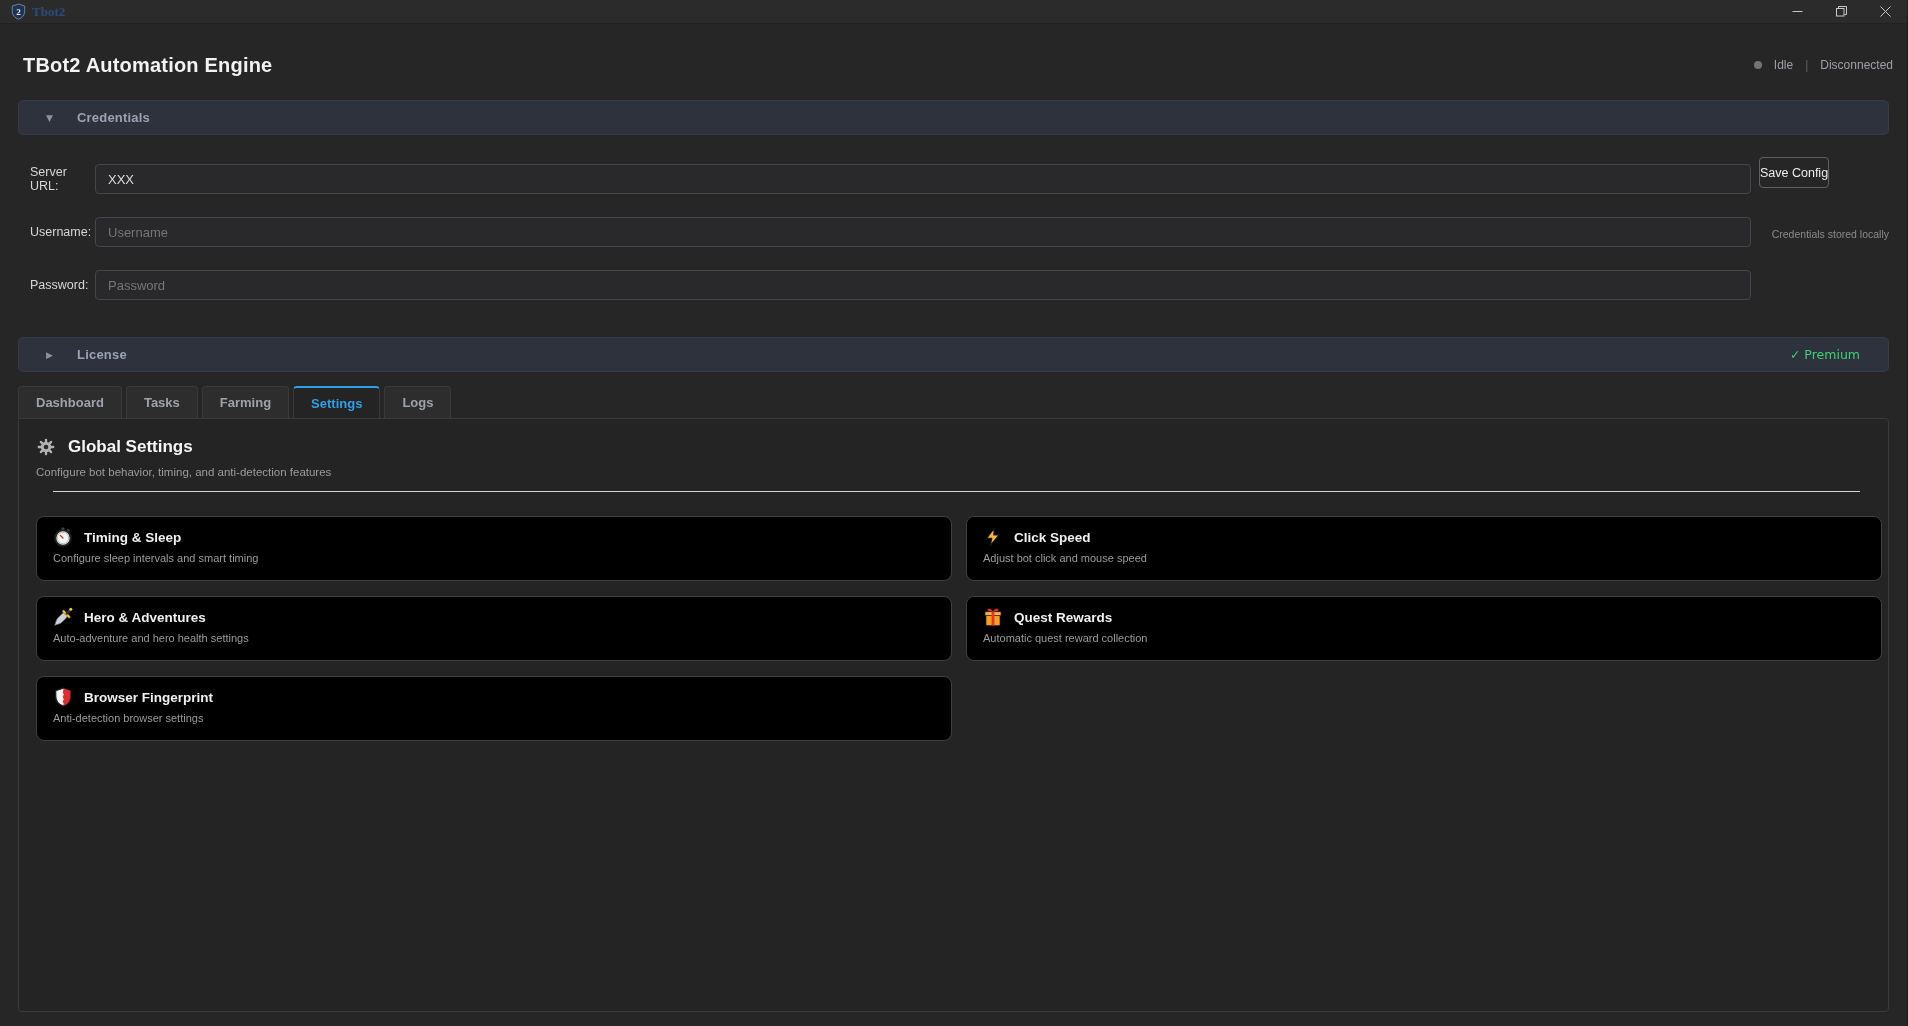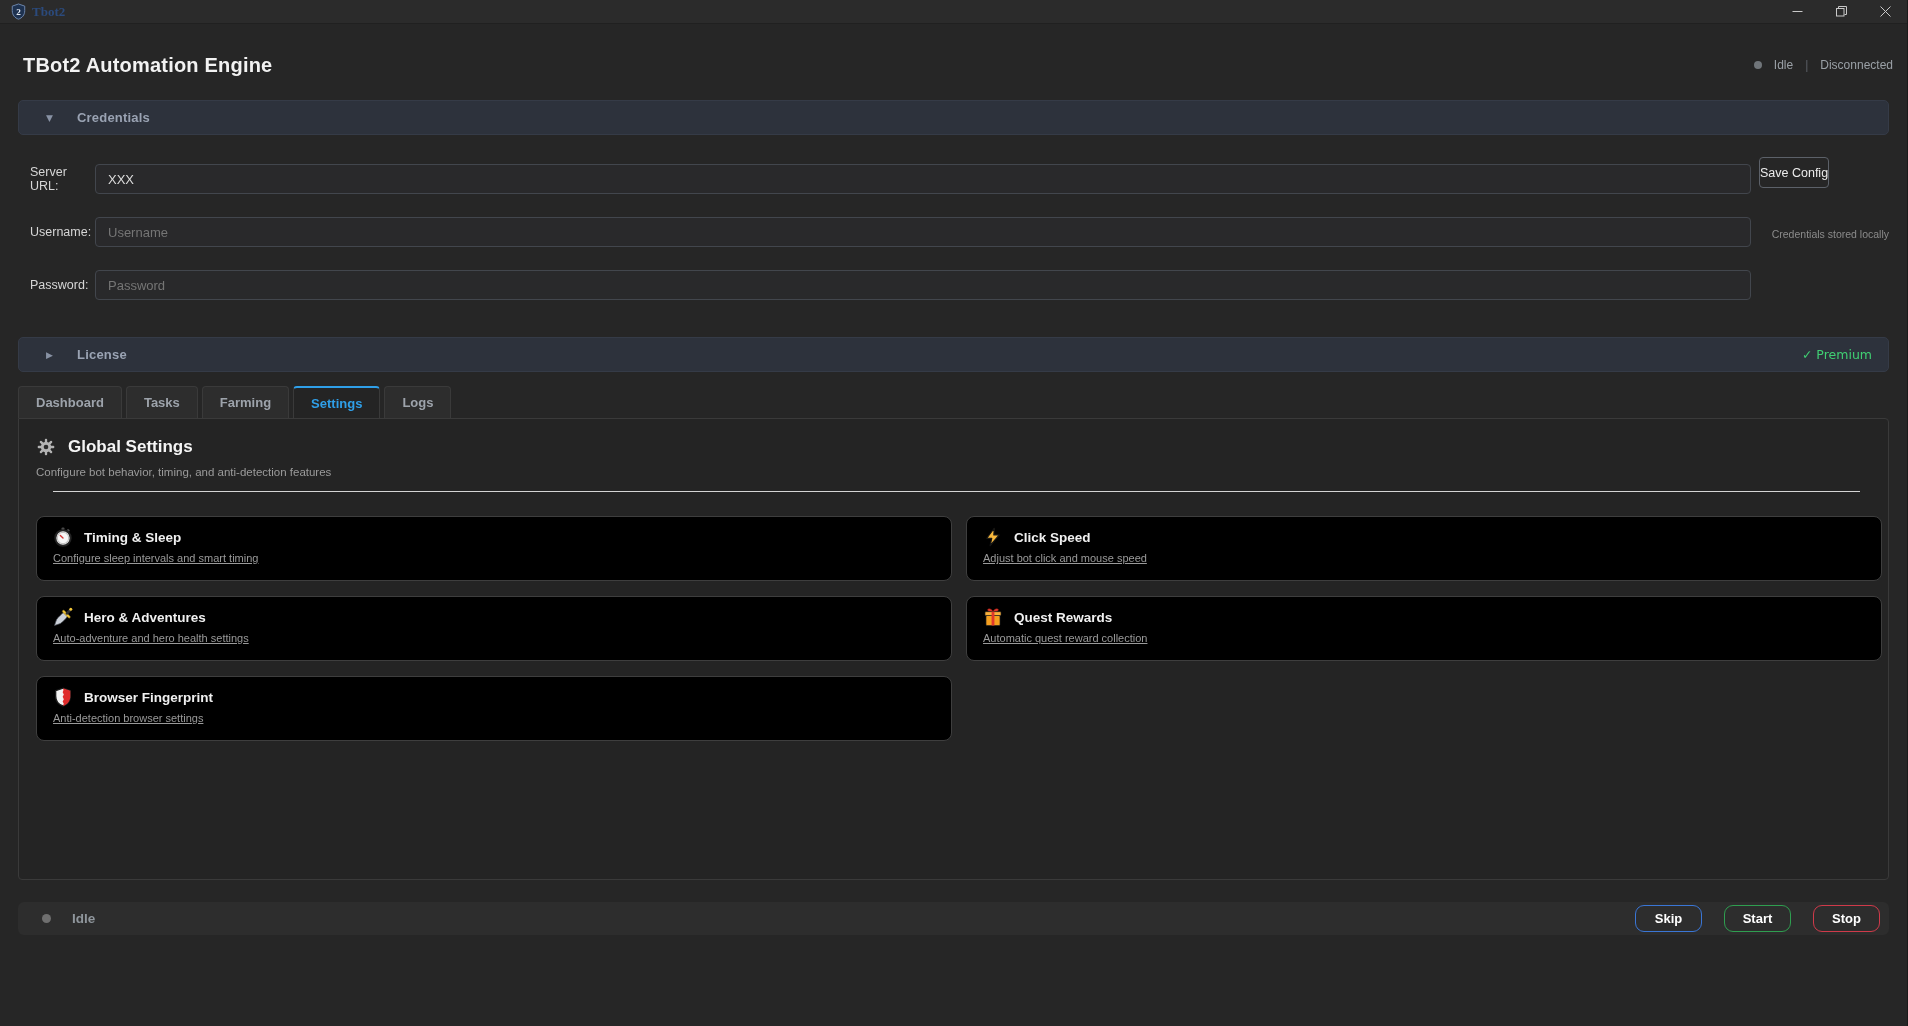--- a/index.html
+++ b/index.html
@@ -21,52 +21,52 @@
   .dot { width:8px; height:8px; border-radius:50%; background:#70757a; display:inline-block; }
   .sep { color:#5a5f66; }
 
   
   .content { padding:0 18px; }
 
   
   .section-bar { height:35px; background:#2d323c; border:1px solid #353b47; border-radius:5px; display:flex; align-items:center; padding:0 16px; cursor:pointer; }
   .section-bar .arrow { font-family:"DejaVu Sans", sans-serif; font-size:9px; color:#8892a4; width:14px; margin-left:11px; }
   .section-bar .section-title { font-size:13px; font-weight:bold; color:#9aa3b3; margin-left:17px; letter-spacing:.2px; }
-  .section-bar .badge-premium { margin-left:auto; font-family:"DejaVu Sans", sans-serif; font-size:12.5px; color:#40d073; }
+  .section-bar .badge-premium { margin-left:auto; margin-right:12px; font-family:"DejaVu Sans", sans-serif; font-size:12.5px; color:#40d073; }
   .license-bar { margin-top:30px; }
 
   
   .cred-form { display:flex; margin-top:22px; }
   .cred-fields { flex:1; display:flex; flex-direction:column; gap:9px; }
   .field-row { display:flex; align-items:center; height:44px; }
   .field-row label { width:65px; margin-left:12px; flex-shrink:0; font-size:12.5px; color:#d6d6d6; }
   .field-row input { flex:1; height:30px; background:#29292b; border:1px solid #42464d; border-radius:4px; color:#dcdcdc; font-size:13px; padding:0 12px; font-family:"Liberation Sans", sans-serif; outline:none; }
   .field-row input::placeholder { color:#757575; }
   .cred-side { width:130px; margin-left:8px; display:flex; flex-direction:column; align-items:flex-start; }
   .btn-save { height:31px; background:transparent; border:1px solid #5c6169; border-radius:4px; color:#ececec; font-size:12.5px; font-family:"Liberation Sans", sans-serif; cursor:pointer; }
   .cred-note { margin-top:40px; font-size:10.5px; color:#8b8b8b; white-space:nowrap; align-self:flex-end; }
 
   
   .tabs { display:flex; gap:4px; margin-top:14px; position:relative; z-index:2; }
   .tab { height:32px; padding:0 17px; display:flex; align-items:center; justify-content:center; font-size:13px; font-weight:600; color:#9da3ab; background:#2d2d2d; border:1px solid #3a3a3a; border-bottom:none; border-radius:4px 4px 0 0; cursor:pointer; }
   .tab.active { background:#242424; color:#2f9fe8; border-top:2px solid #2f9fe8; margin-bottom:-1px; }
 
   
-  .panel { height:462px; background:#242424; border:1px solid #3a3a3a; border-radius:0 4px 4px 4px; position:relative; z-index:1; overflow:hidden; }
+  .panel { height:594px; background:#242424; border:1px solid #3a3a3a; border-radius:0 4px 4px 4px; position:relative; z-index:1; overflow:hidden; }
   .panel-head { padding:18px 17px 0 17px; }
   .panel-title-row { display:flex; align-items:center; gap:12px; }
   .panel-title { font-size:17px; font-weight:bold; color:#f5f5f5; }
   .panel-subtitle { margin-top:9px; font-size:11.5px; color:#9b9b9b; }
   .panel-divider { margin:13px 11px 0 17px; border-bottom:1px solid #d4d4d4; }
 
   .cards { display:grid; grid-template-columns:1fr 1fr; gap:15px 14px; padding:24px 6px 0 17px; }
   .card { height:65px; background:#000000; border:1px solid #3e3e3e; border-radius:8px; padding:10px 16px; cursor:pointer; }
   .card-top { display:flex; align-items:center; gap:11px; }
   .card-title { font-size:13.5px; font-weight:bold; color:#f0f0f0; }
-  .card-sub { margin-top:5px; font-size:11px; color:#9a9a9a;text-decoration:underline; }
+  .card-sub { margin-top:5px; font-size:11px; color:#9a9a9a; }
 
   
   .footer { margin-top:22px; height:33px; background:#2d2d2d; border-radius:6px; display:flex; align-items:center; justify-content:space-between; padding:0 9px 0 24px; }
   .footer-status { display:flex; align-items:center; gap:21px; }
   .footer-status .dot { width:9px; height:9px; background:#6f6f6f; }
   .footer-status-text { font-size:13.5px; font-weight:bold; color:#8f969c; }
   .footer-buttons { display:flex; gap:22px; }
   .foot-btn { width:67px; height:27px; border-radius:9px; background:transparent; color:#ffffff; font-size:13px; font-weight:bold; font-family:"Liberation Sans", sans-serif; cursor:pointer; }
   .btn-skip { border:1px solid #3a76d6; }
   .btn-start { border:1px solid #2f9e50; }

